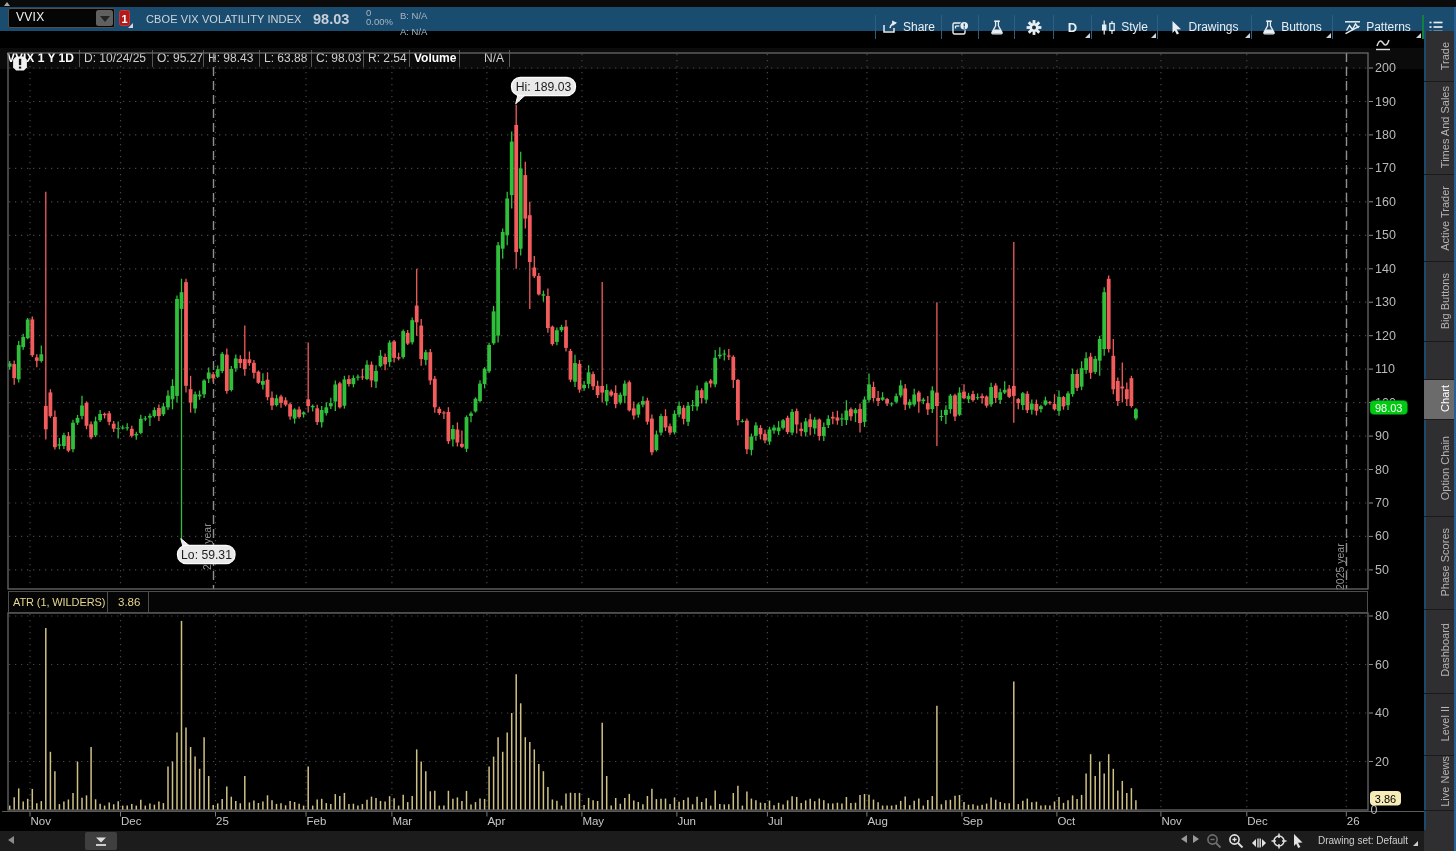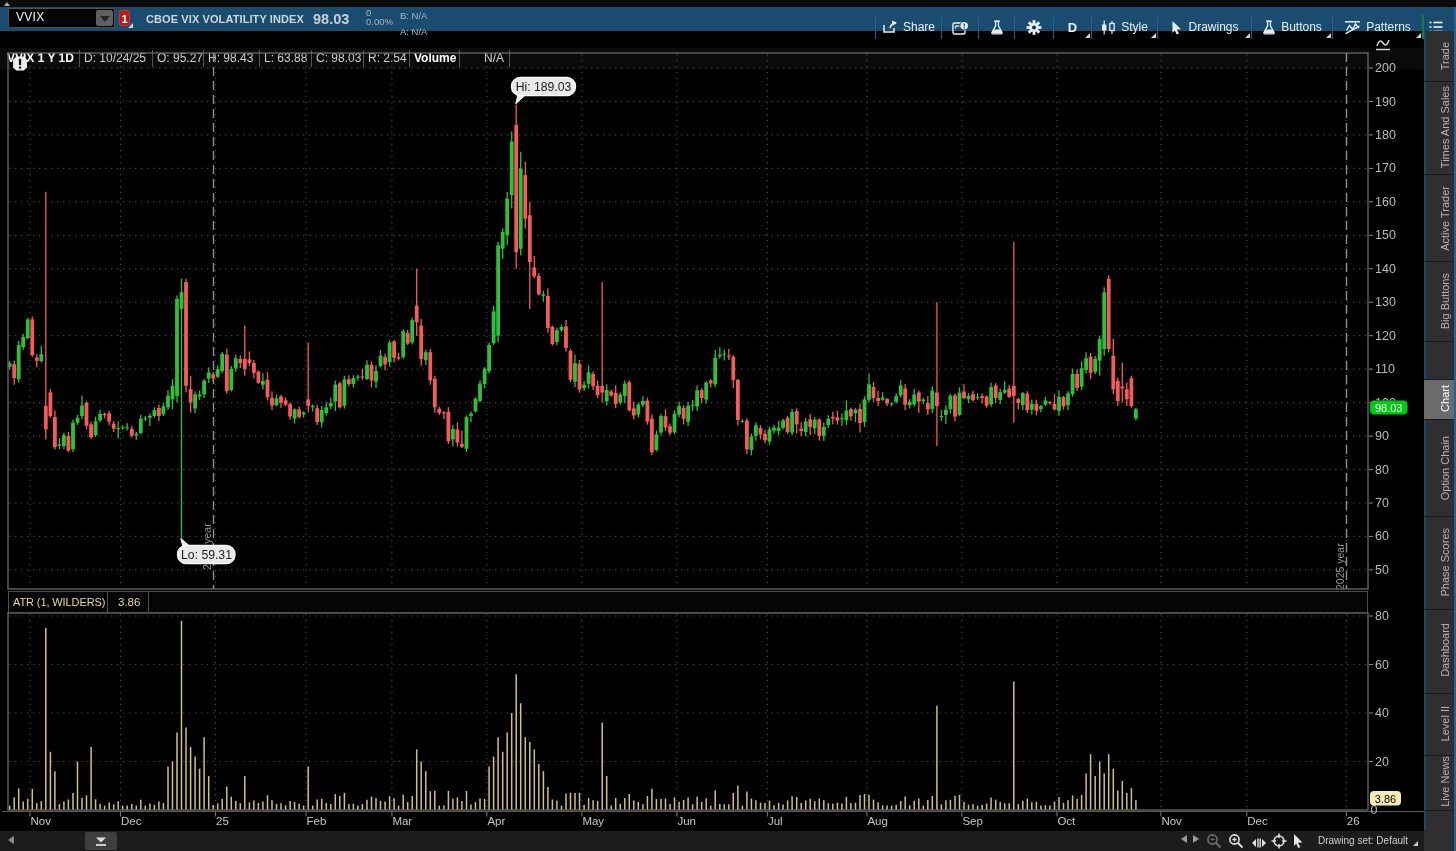--- a/index.html
+++ b/index.html
@@ -5,21 +5,21 @@
   font-family:"Liberation Sans", sans-serif; }
 .abs { position:absolute; }
 #topstrip { left:0; top:0; width:1456px; height:7px; background:#0b0b0b; }
 #bluebar { left:0; top:7px; width:1456px; height:24px; background:#1a4c6f; color:#dbe4ea; }
 #symbox { left:8px; top:1px; width:107px; height:20px; background:#050505; border:1px solid #4f4f4f; border-radius:2px; }
 #symbox span { position:absolute; left:7px; top:-1px; height:18px; line-height:18px; font-size:12px; color:#f0f0f0; letter-spacing:0.3px; }
 #symdrop { position:absolute; right:1px; top:1px; width:17px; height:16px; background:#606060; border-radius:2.5px; }
 #symdrop:after { content:""; position:absolute; left:3.5px; top:5.5px; border-left:5px solid transparent; border-right:5px solid transparent; border-top:6px solid #242424; }
 #redbadge { left:119px; top:3px; width:11px; height:16px; background:#b11b1b; border:1px solid #d03030; border-radius:2.5px; color:#fff; font-size:11px; font-weight:bold; text-align:center; line-height:16px; }
 #redbadge:after { content:""; position:absolute; right:-4px; bottom:-3px; border-left:5px solid transparent; border-bottom:5px solid #cfd6da; }
-.bartxt { position:absolute; top:0; height:24px; line-height:24px;font-weight:bold; }
+.bartxt { position:absolute; top:0; height:24px; line-height:24px; }
 #ohlcrow { left:0; top:48px; width:1456px; height:21px; background:#0b0b0b; color:#cecece; font-size:12px; }
 .cell { position:absolute; top:2px; height:17px; line-height:17px; padding-left:4px; border-right:1px solid #565656; white-space:nowrap; }
 #btns { position:absolute; right:32px; top:0; height:40px; display:flex; align-items:center; }
 .tbtn { position:relative; display:flex; align-items:center; justify-content:center; height:24px; gap:5px;
   font-size:12px; color:#e8eef2; border-left:1px solid #2d5f82; }
 .tbtn:last-child { border-right:2px solid #15803d; }
 .caret { position:absolute; right:1px; bottom:1px; border-left:5px solid transparent; border-bottom:5px solid #cdd6dc; }
 #atrhead { left:8px; top:591px; width:1360px; height:22px; background:#050505; border:1px solid #4e4e4e; color:#e5d78e; font-size:12.5px; }
 #atrhead .c1 { position:absolute; left:0; top:0; width:99px; height:20px; line-height:20px; padding-left:4px; border-right:1px solid #4e4e4e; font-size:11px; letter-spacing:-0.1px; white-space:nowrap; overflow:hidden; }
 #atrhead .c2 { position:absolute; left:100px; top:0; width:40px; height:20px; line-height:20px; padding-left:9px; border-right:1px solid #4e4e4e; font-size:11.5px; }

